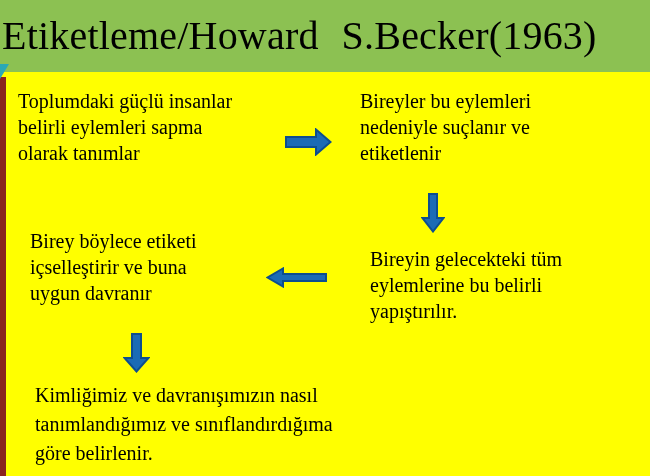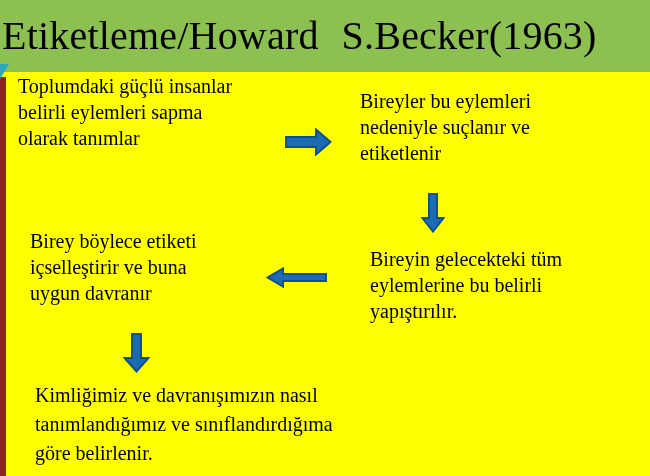--- a/index.html
+++ b/index.html
@@ -42,21 +42,21 @@
     border-top: 15px solid var(--corner-teal, #2aa8b5);
     border-right: 9px solid transparent;
   }
   .text-block {
     position: absolute;
     color: var(--text-black, #000);
     font-size: 20px;
     line-height: 26px;
     white-space: pre-line;
   }
-  .box1 { left: 18px;  top: 73px;  width: 270px; }
+  .box1 { left: 18px;  top: 88px;  width: 270px; }
   .box2 { left: 360px; top: 88px;  width: 230px; }
   .box3 { left: 30px;  top: 228px; width: 240px; }
   .box4 { left: 370px; top: 246px; width: 240px; }
   .box5 { left: 35px;  top: 381px; width: 380px; line-height: 29px; }
   .arrow { position: absolute; }
   .arrow svg { display: block; }
   .arrow polygon {
     fill: var(--arrow-blue, #1b6bb5);
     stroke: var(--arrow-outline, #0d4e8f);
     stroke-width: 2;

